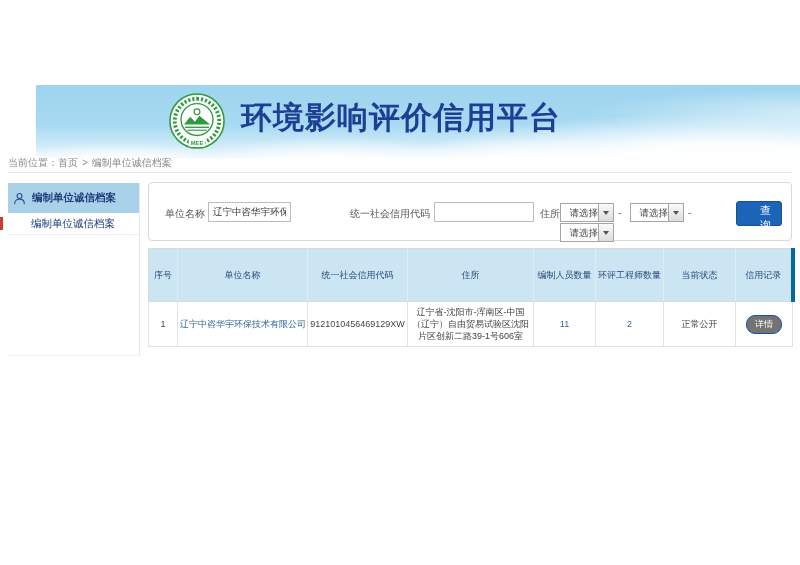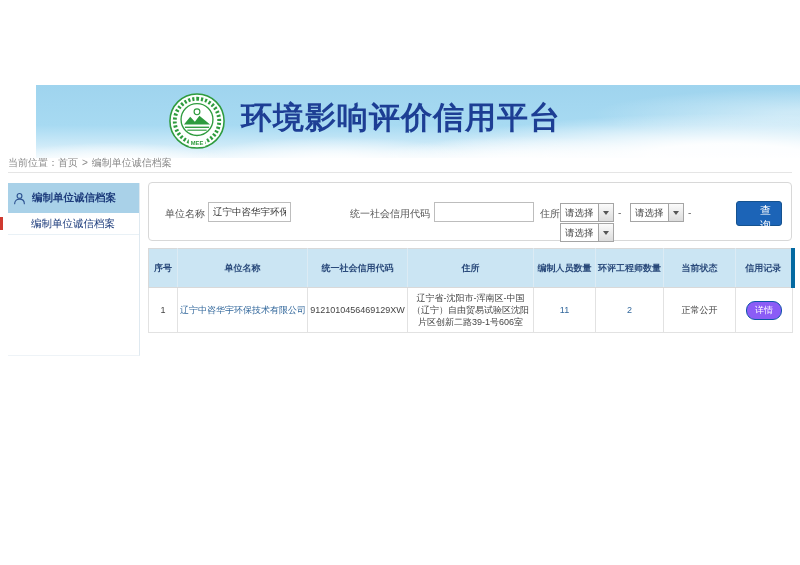--- a/index.html
+++ b/index.html
@@ -64,21 +64,21 @@
   .l3{left:391px;top:24px;}
   .inp{
     position:absolute;height:20px;border:1px solid #bdbdbd;font-size:9.5px;color:#333;
     padding:0 4px;box-sizing:border-box;outline:none;background:#fff;
     font-family:"Liberation Sans","DejaVu Sans",sans-serif;
   }
   .i1{left:59px;top:19px;width:83px;}
   .i2{left:285px;top:19px;width:100px;}
   .select{
     position:absolute;width:54px;height:19px;border:1px solid #a5a5a5;background:#fff;
-    display:flex;align-items:stretch;box-sizing:border-box;cursor:pointer;
+    display:flex;align-items:stretch;box-sizing:border-box;cursor:pointer;text-align:right;
   }
   .s1{left:411px;top:20px;}
   .s2{left:481px;top:20px;}
   .s3{left:411px;top:40px;}
   .sel-text{flex:1;font-size:9.5px;color:#444;padding-left:4px;line-height:17px;}
   .sel-arrow{
     width:14px;background:linear-gradient(#fbfbfb,#dcdcdc);border-left:1px solid #a5a5a5;
     display:flex;align-items:center;justify-content:center;
   }
   .sel-arrow::after{content:"";border:3px solid transparent;border-top:4px solid #555;margin-top:4px;}
@@ -90,35 +90,35 @@
     background:#1c64b7;border:1px solid #15528f;border-radius:3px;color:#fff;
     font-size:11px;cursor:pointer;font-family:inherit;letter-spacing:1px;padding-left:20px;
   }
 
   
   .result-table{
     position:absolute;left:148px;top:248px;width:644px;border-collapse:collapse;
     table-layout:fixed;font-size:9px;
   }
   .result-table th{
-    background:#cbe5f3;color:#2a4a7b;font-weight:bold;height:22px;
+    background:#cbe5f3;color:#2a4a7b;font-weight:normal;height:22px;
     border:1px solid #d9d9d9;border-left:none;border-right:1px solid #dcebf4;
-    white-space:nowrap;overflow:hidden;padding:8px 1px;
+    white-space:nowrap;overflow:hidden;padding:15px 1px;
   }
   .result-table th:first-child{border-left:1px solid #d9d9d9;}
   .result-table th:last-child{border-right:4px solid #0369a1;}
   .result-table td{
     border:1px solid #e2e2e2;height:40px;text-align:center;vertical-align:middle;
     color:#444;padding:2px;background:#fff;
   }
   .cell-link{color:#33689c;cursor:pointer;white-space:nowrap;}
   .cell-code{white-space:nowrap;margin-left:47px;}
   .cell-address{line-height:1.35;color:#444;}
   .detail-btn{
-    background:#8b5cf6;color:#fff;border:1px solid #0f56aa;border-radius:9px;
+    background:#737373;color:#fff;border:1px solid #0f56aa;border-radius:9px;
     font-size:9px;padding:2px 8px;cursor:pointer;font-family:inherit;text-align:right;
   }
 </style>
 </head>
 <body>
 
 <div class="page">
 
   <div class="banner">
     <svg class="logo" viewBox="0 0 60 60">

